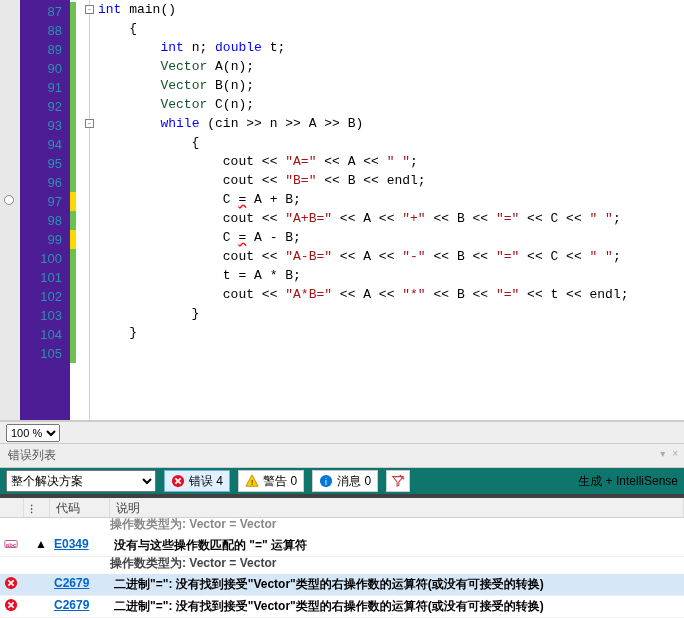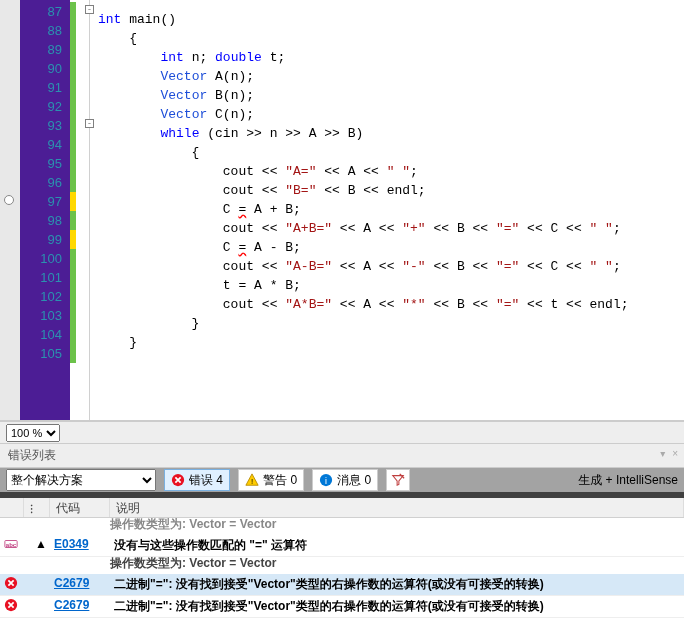--- a/index.html
+++ b/index.html
@@ -7,31 +7,31 @@
   .editor-wrap { display:flex; flex:1 1 auto; overflow:hidden; border-bottom:1px solid #ccc; }
   .gutter { width:50px; background:#4c1d95; color:#2b91af; font-family:Liberation Sans, sans-serif; font-size:13px; text-align:right; padding-top:2px; }
   .gutter div { height:19px; line-height:19px; padding-right:8px; }
   .marks { width:14px; background:#fff; position:relative; }
   .mark-block { position:absolute; left:0; width:6px; }
   .mk-green { background:#6cc24a; }
   .mk-yellow { background:#ffd800; }
   .outline-col { width:14px; background:#fff; font-family:Consolas,monospace; font-size:11px; color:#808080; padding-top:2px; position:relative; }
   .outline-col .box { position:absolute; left:1px; width:9px; height:9px; border:1px solid #808080; background:#fff; text-align:center; line-height:7px; font-size:9px; cursor:pointer; }
   .outline-col .vline { position:absolute; left:5px; width:1px; background:#d0d0d0; top:0; bottom:0; }
-  .code { flex:1; font-family:Consolas,"Courier New",monospace; font-size:13px; line-height:19px; padding-top:10px; white-space:pre; overflow:hidden; }
+  .code { flex:1; font-family:Consolas,"Courier New",monospace; font-size:13px; line-height:19px; padding-top:0; white-space:pre; overflow:hidden; }
   .kw { color:#0000ff; }
   .str { color:#a31515; }
-  .typ { color:#1d4ed8; }
+  .typ { color:#14532d; }
   .bp-col { width:20px; background:#e8e8e8; position:relative; }
   .bp-dot { position:absolute; left:4px; width:10px; height:10px; border:1px solid #888; border-radius:50%; background:#fff; }
   .zoom-bar { height:22px; background:#eee; border-top:1px solid #ccc; display:flex; align-items:center; padding:2px 6px; gap:4px; }
   .zoom-bar select { font-size:11px; height:18px; }
   .err-header { background:#eee; padding:3px 8px; font-size:12px; color:#555; border-top:1px solid #ccc; border-bottom:1px solid #ccc; position:relative; }
   .err-header .grip { position:absolute; right:4px; top:4px; color:#aaa; font-size:10px; letter-spacing:2px; }
-  .err-toolbar { height:30px; background:#a3a3a3; border-bottom:6px solid #404040; display:flex; align-items:center; padding:2px 6px; gap:8px; }
+  .err-toolbar { height:30px; background:#0f766e; border-bottom:4px solid #404040; display:flex; align-items:center; padding:2px 6px; gap:8px; }
   .err-toolbar select { height:22px; font-size:12px; width:150px; }
   .tb-btn { display:inline-flex; align-items:center; gap:4px; height:22px; padding:7px 6px; border:1px solid #ccc; background:#fff; cursor:pointer; font-size:12px; }
   .tb-btn.active { background:#e0f0ff; border-color:#7ab0e0; }
   .tb-icon { width:14px; height:14px; display:inline-block; }
   .tb-right { margin-left:auto; display:flex; align-items:center; gap:6px; }
   .err-cols { height:20px; background:#f0f0f0; border-bottom:1px solid #d0d0d0; display:flex; font-size:12px; color:#444; }
   .err-cols div { padding:2px 6px; border-right:1px solid #ddd; }
   .col-icon{width:24px;} .col-state{width:26px;} .col-code{width:60px;} .col-desc{flex:1;}
   .err-list { flex:0 0 auto; max-height:110px; overflow:hidden; font-size:12px;font-weight:bold; }
   .err-row { display:flex; align-items:flex-start; padding:2px 4px; border-bottom:1px solid #eee; }

